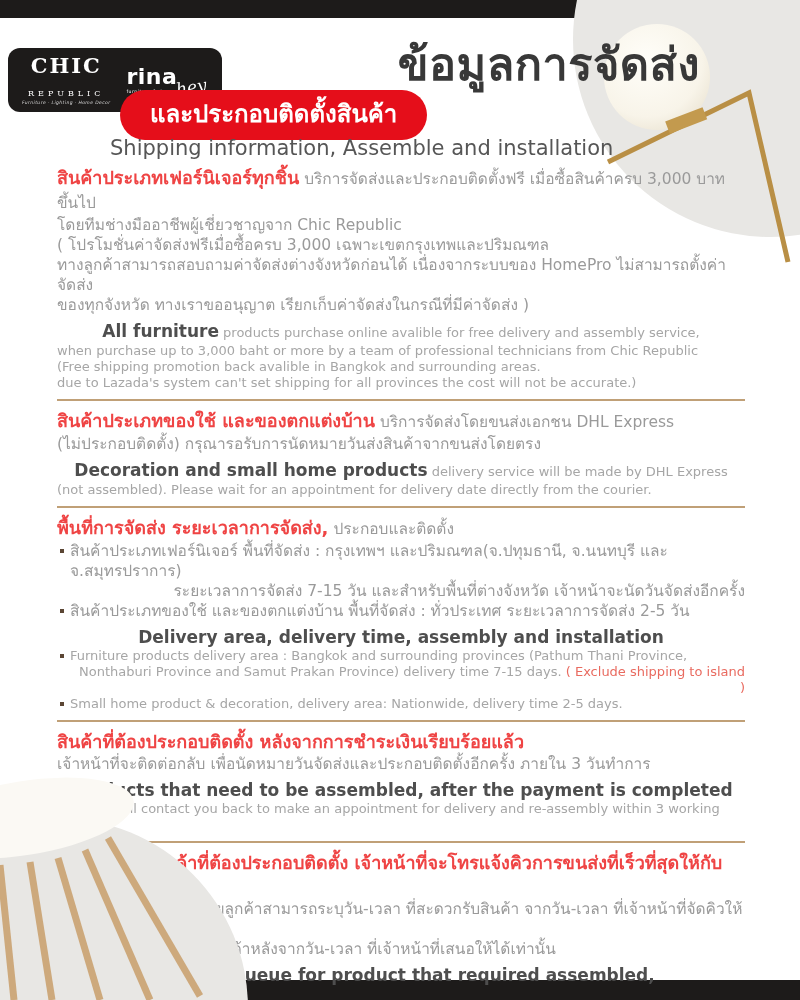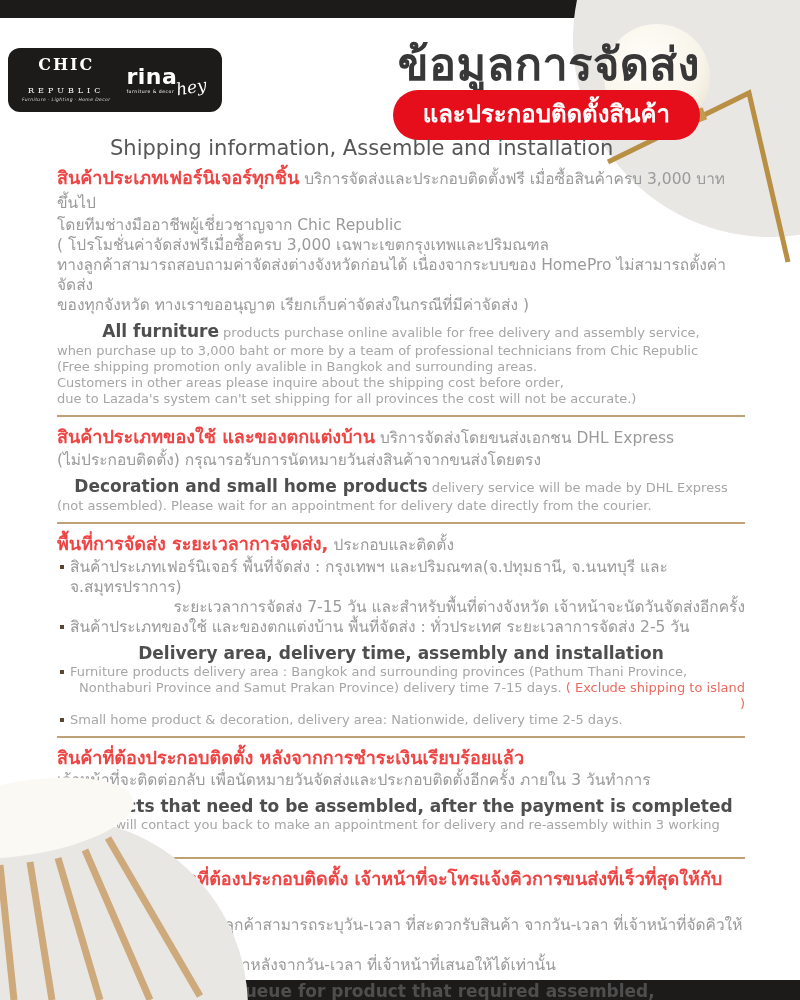--- a/index.html
+++ b/index.html
@@ -13,32 +13,32 @@
   .bottom-bar{position:absolute;bottom:0;left:0;width:800px;height:20px;background:#1d1b1a;z-index:1;}
   
   .circle-tr{position:absolute;width:395px;height:395px;border-radius:50%;
     background:#e8e7e4;top:-158px;right:-168px;z-index:2;}
   .lamp-svg{position:absolute;left:540px;top:0;z-index:3;}
   .stool-svg{position:absolute;left:0;top:770px;z-index:4;}
   
   .logo-box{position:absolute;left:8px;top:48px;width:214px;height:64px;background:#1d1b1a;
     border-radius:12px;z-index:5;display:flex;align-items:center;justify-content:center;gap:16px;color:#fff;}
   .chic-logo{text-align:center;line-height:1;}
-  .chic1{font-family:"DejaVu Serif","Liberation Serif",serif;font-size:16px;letter-spacing:2px;font-weight:bold;}
+  .chic1{font-family:"DejaVu Serif","Liberation Serif",serif;font-size:21px;letter-spacing:2px;font-weight:bold;}
   .chic2{font-family:"DejaVu Serif","Liberation Serif",serif;font-size:8px;letter-spacing:4px;margin-top:14px;}
   .chictag{font-size:4.5px;letter-spacing:.4px;color:#d8d8d8;margin-top:3px;font-style:italic;}
   .rina-logo{display:flex;align-items:center;line-height:1;}
   .rina-name{font-weight:bold;font-size:22px;letter-spacing:.5px;}
   .rina-sub{font-size:4.6px;letter-spacing:.5px;margin-top:2px;}
   .rina-script{font-family:"DejaVu Serif","Liberation Serif",serif;font-style:italic;font-size:17px;
     transform:rotate(-10deg);position:relative;top:7px;left:-1px;}
   
   .title{position:absolute;left:120px;top:28px;width:580px;text-align:right;z-index:5;
     font-size:45px;font-weight:bold;color:#383838;letter-spacing:.5px;}
-  .badge-wrap{position:absolute;left:120px;top:90px;width:580px;text-align:right;z-index:5;}
+  .badge-wrap{position:absolute;left:120px;top:90px;width:580px;text-align:left;z-index:5;}
   .badge{display:inline-block;background:#e50e1a;color:#ffffff;font-size:24px;font-weight:600;
     padding:4px 30px 7px 30px;border-radius:999px;}
   .subtitle{position:absolute;left:110px;top:136px;width:600px;text-align:left;z-index:5;
     font-size:21px;color:#565656;}
   
   .content{position:absolute;left:57px;right:55px;top:166px;z-index:3;}
   .th{font-size:15.5px;line-height:20px;color:#9a9a9a;}
   .th-lead{line-height:24px;}
   .b-th{font-size:18px;color:#ef4444;font-weight:bold;}
   .en{font-size:13px;line-height:16px;color:#a6a6a6;}
@@ -104,22 +104,21 @@
       <div class="th">โดยทีมช่างมืออาชีพผู้เชี่ยวชาญจาก Chic Republic</div>
       <div class="th">( โปรโมชั่นค่าจัดส่งฟรีเมื่อซื้อครบ 3,000 เฉพาะเขตกรุงเทพและปริมณฑล</div>
       <div class="th">ทางลูกค้าสามารถสอบถามค่าจัดส่งต่างจังหวัดก่อนได้ เนื่องจากระบบของ HomePro ไม่สามารถตั้งค่าจัดส่ง</div>
       <div class="th">ของทุกจังหวัด ทางเราขออนุญาต เรียกเก็บค่าจัดส่งในกรณีที่มีค่าจัดส่ง )</div>
       <div class="gap"></div>
       <div class="en en-lead">
         <span class="b-en">All furniture</span>
         <span>products purchase online avalible for free delivery and assembly service,</span>
       </div>
       <div class="en">when purchase up to 3,000 baht or more by a team of professional technicians from Chic Republic</div>
-      <div class="en">(Free shipping promotion only avalible in Bangkok and surrounding areas.</div>
-      <div class="en">Customers in other areas please inquire about the shipping cost before order,</div>
+      <div class="en">(Free shipping promotion back avalible in Bangkok and surrounding areas.</div>
       <div class="en">due to Lazada's system can't set shipping for all provinces the cost will not be accurate.)</div>
     </div>
 
     <div class="hr"></div>
 
     <div>
       <div class="th th-lead">
         <span class="b-th">สินค้าประเภทของใช้ และของตกแต่งบ้าน</span>
         <span>บริการจัดส่งโดยขนส่งเอกชน DHL Express</span>
       </div>

